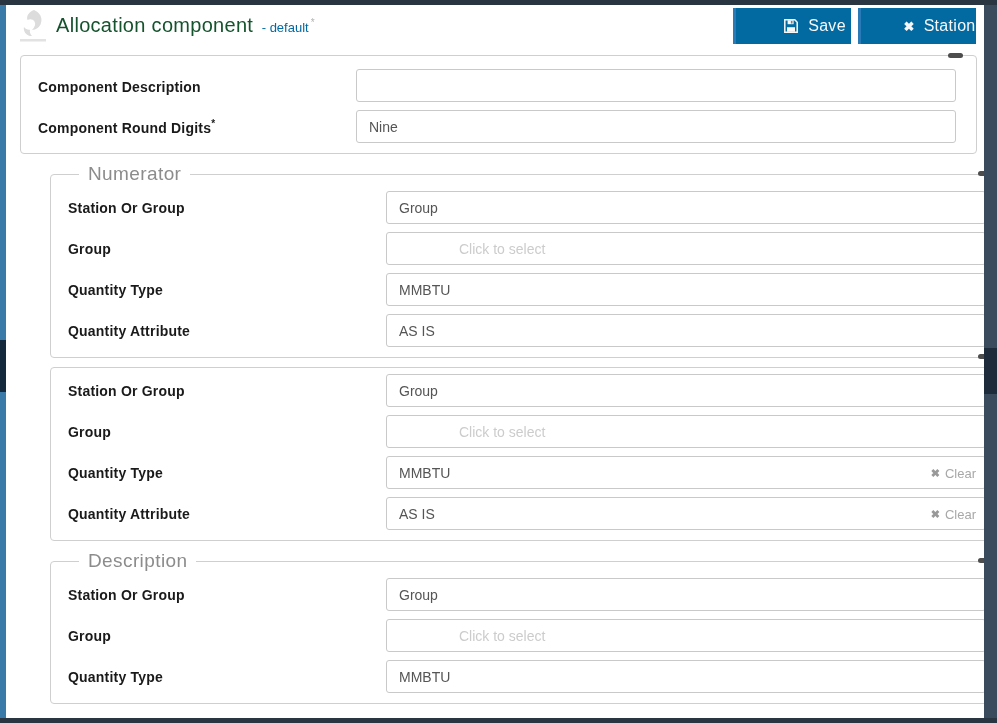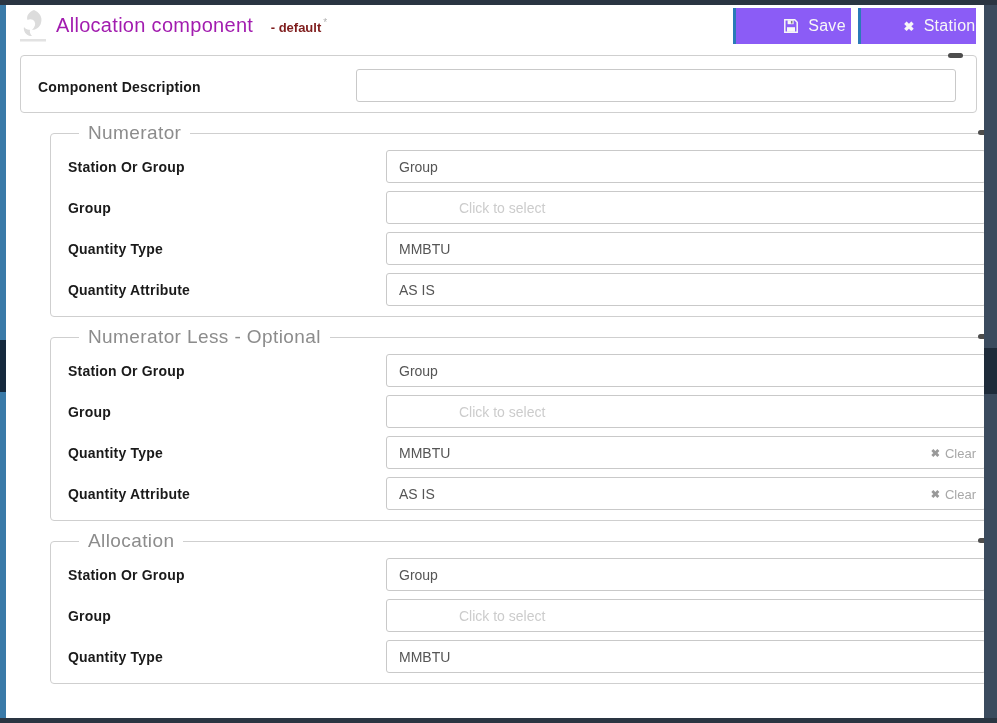--- a/index.html
+++ b/index.html
@@ -15,27 +15,27 @@
   .leftbar{position:absolute;top:0;left:0;width:6px;height:723px;background:#3a7aa8;z-index:20;}
   .leftbar .thumb{position:absolute;top:340px;left:0;width:6px;height:52px;background:#15293d;}
   .rightbar{position:absolute;top:0;right:0;width:13px;height:723px;background:#3b4b5e;z-index:20;}
   .rightbar .thumb{position:absolute;top:348px;left:0;width:13px;height:46px;background:#1e2b3a;}
 
   
   .hdr{position:absolute;top:5px;left:6px;width:978px;height:50px;background:#fff;}
   .logo{position:absolute;left:13px;top:4px;width:28px;height:34px;}
   .logo svg{display:block;}
   .titlewrap{position:absolute;left:50px;top:9px;white-space:nowrap;}
-  .title{font-size:20px;color:#a21caf;letter-spacing:.3px;}
-  .subtitle{font-size:13px;color:#7f1d1d;margin-left:13px;font-weight:bold;}
+  .title{font-size:20px;color:#14532d;letter-spacing:.3px;}
+  .subtitle{font-size:13px;color:#0369a1;margin-left:4px;}
   .submark{font-size:10px;color:#b3b3b3;vertical-align:6px;margin-left:2px;}
 
   .btn{
     position:absolute;top:8px;width:118px;height:36px;
-    background:#8b5cf6;border:none;border-left:3px solid #2a7ab8;
+    background:#0369a1;border:none;border-left:3px solid #2a7ab8;
     color:#f7f7f7;font-size:16px;font-family:"Liberation Sans",sans-serif;
     display:flex;align-items:center;justify-content:center;gap:9px;
     cursor:pointer;z-index:25;box-sizing:border-box;letter-spacing:.3px;padding-left:48px;
   }
   .btn-save{left:733px;}
   .btn-cancel{left:858px;}
   .xicon{font-size:13px;font-weight:bold;line-height:1;}
 
   
   .content{position:absolute;top:55px;left:6px;width:978px;}
@@ -127,20 +127,26 @@
 <div class="content">
 
   <div class="sec nol">
     <span class="dash"></span>
     <div class="row">
       <label class="lbl"><span>Component Description</span><sup class="req"></sup></label>
       <div class="ctl">
         <input class="txt" value="" placeholder="" style="">
       </div>
     </div>
+    <div class="row">
+      <label class="lbl"><span>Component Round Digits</span><sup class="req">*</sup></label>
+      <div class="ctl">
+        <input class="txt" value="Nine" style="">
+      </div>
+    </div>
   </div>
 
   <fieldset class="sec">
     <legend class="lg">Numerator</legend>
     <span class="dash"></span>
     <div class="row">
       <label class="lbl"><span>Station Or Group</span></label>
       <div class="ctl"><input class="txt" value="Group" style=""></div>
     </div>
     <div class="row">
@@ -151,21 +157,20 @@
       <label class="lbl"><span>Quantity Type</span></label>
       <div class="ctl"><input class="txt" value="MMBTU" style=""></div>
     </div>
     <div class="row">
       <label class="lbl"><span>Quantity Attribute</span></label>
       <div class="ctl"><input class="txt" value="AS IS" style=""></div>
     </div>
   </fieldset>
 
   <fieldset class="sec">
-    <legend class="lg">Numerator Less - Optional</legend>
     <span class="dash"></span>
     <div class="row">
       <label class="lbl"><span>Station Or Group</span></label>
       <div class="ctl"><input class="txt" value="Group" style=""></div>
     </div>
     <div class="row">
       <label class="lbl"><span>Group</span></label>
       <div class="ctl"><input class="txt ph-indent" value="" placeholder="Click to select" style=""></div>
     </div>
     <div class="row">
@@ -184,21 +189,21 @@
         <input class="txt has-clear" value="AS IS" style="">
         <a class="clear">
             <span class="cx">✖</span>
             <span class="ct">Clear</span>
           </a>
       </div>
     </div>
   </fieldset>
 
   <fieldset class="sec">
-    <legend class="lg">Allocation</legend>
+    <legend class="lg">Description</legend>
     <span class="dash"></span>
     <div class="row">
       <label class="lbl"><span>Station Or Group</span></label>
       <div class="ctl"><input class="txt" value="Group" style=""></div>
     </div>
     <div class="row">
       <label class="lbl"><span>Group</span></label>
       <div class="ctl"><input class="txt ph-indent" value="" placeholder="Click to select" style=""></div>
     </div>
     <div class="row">

